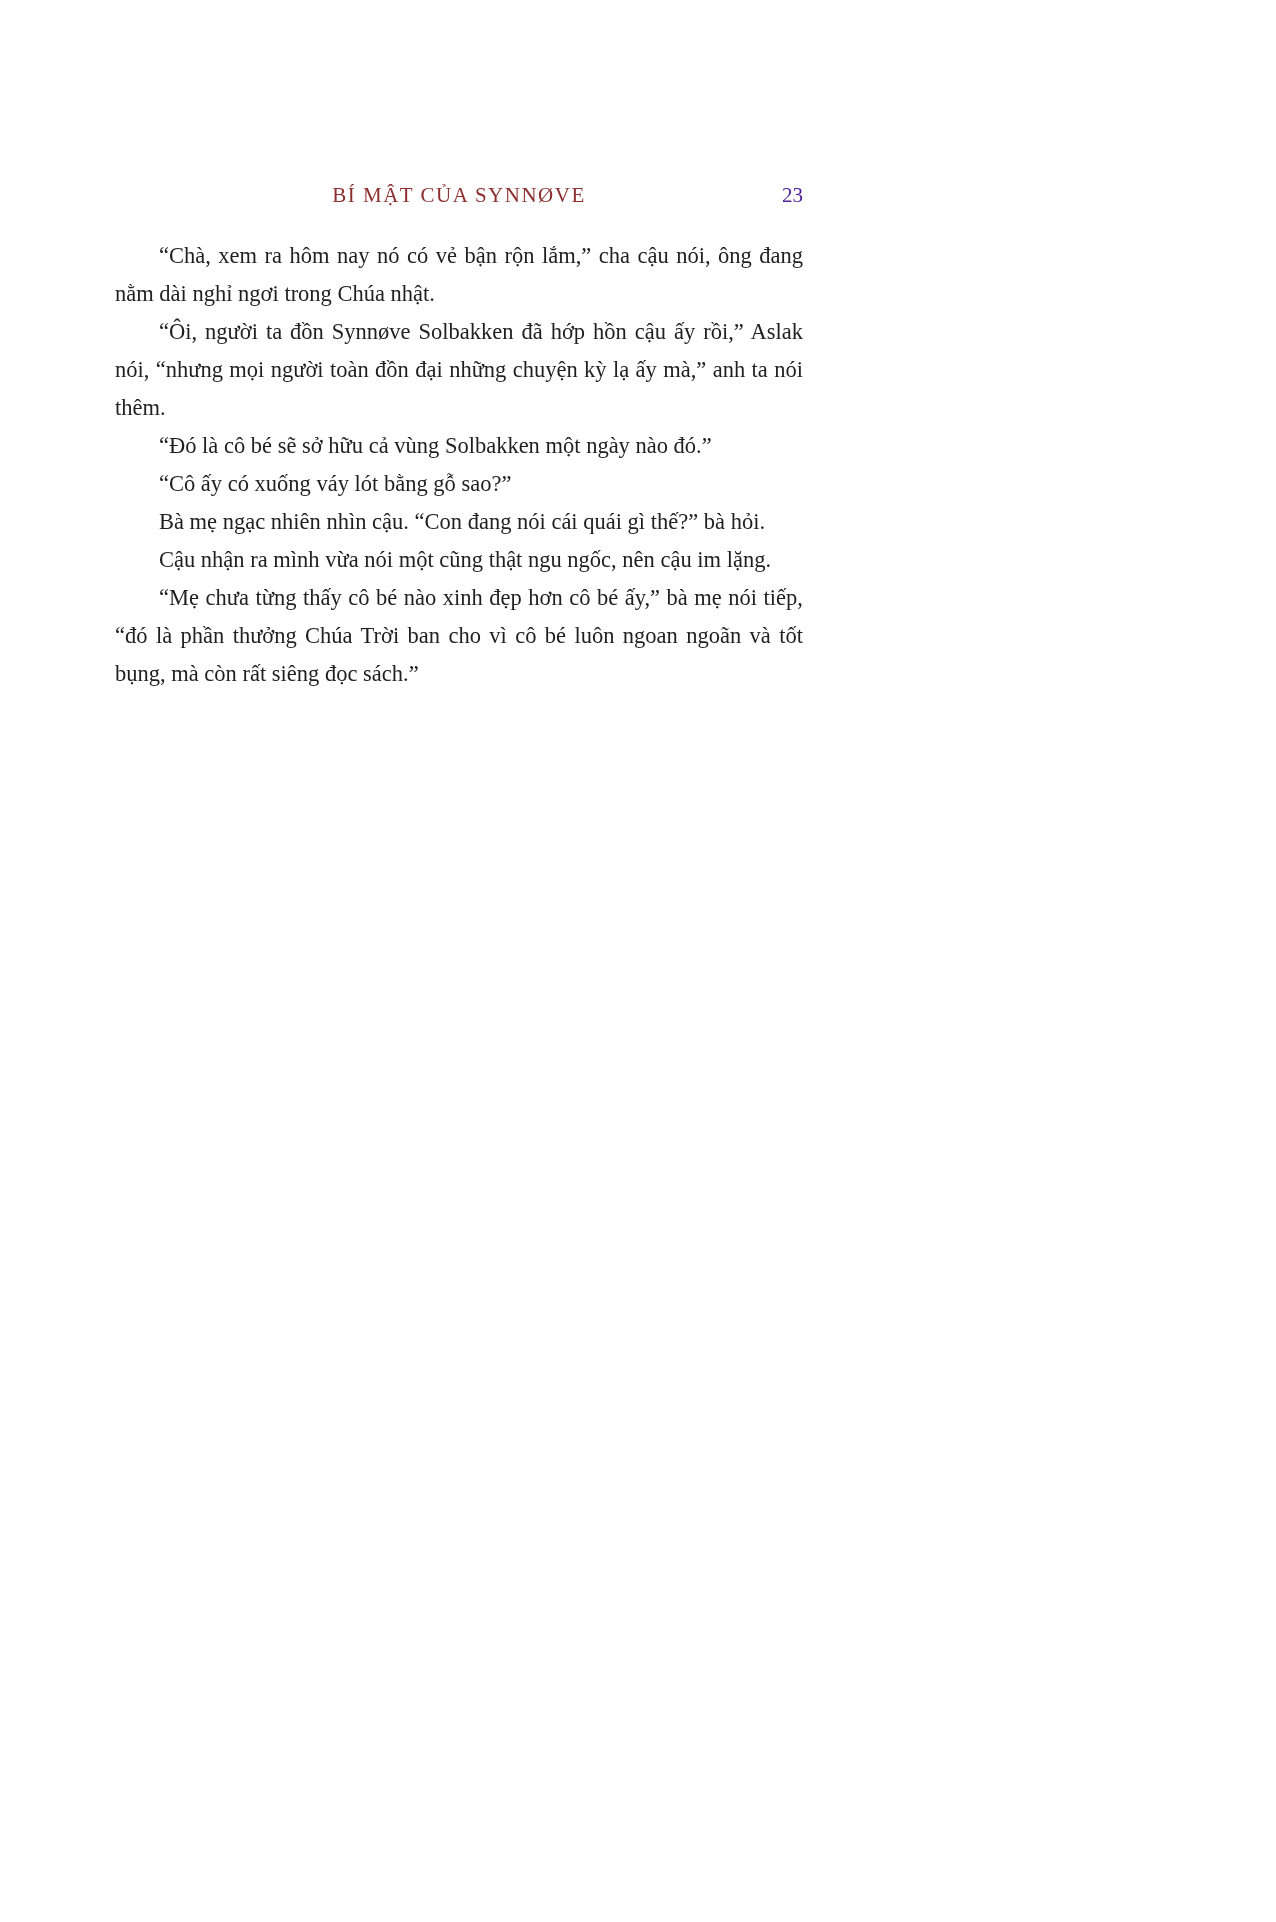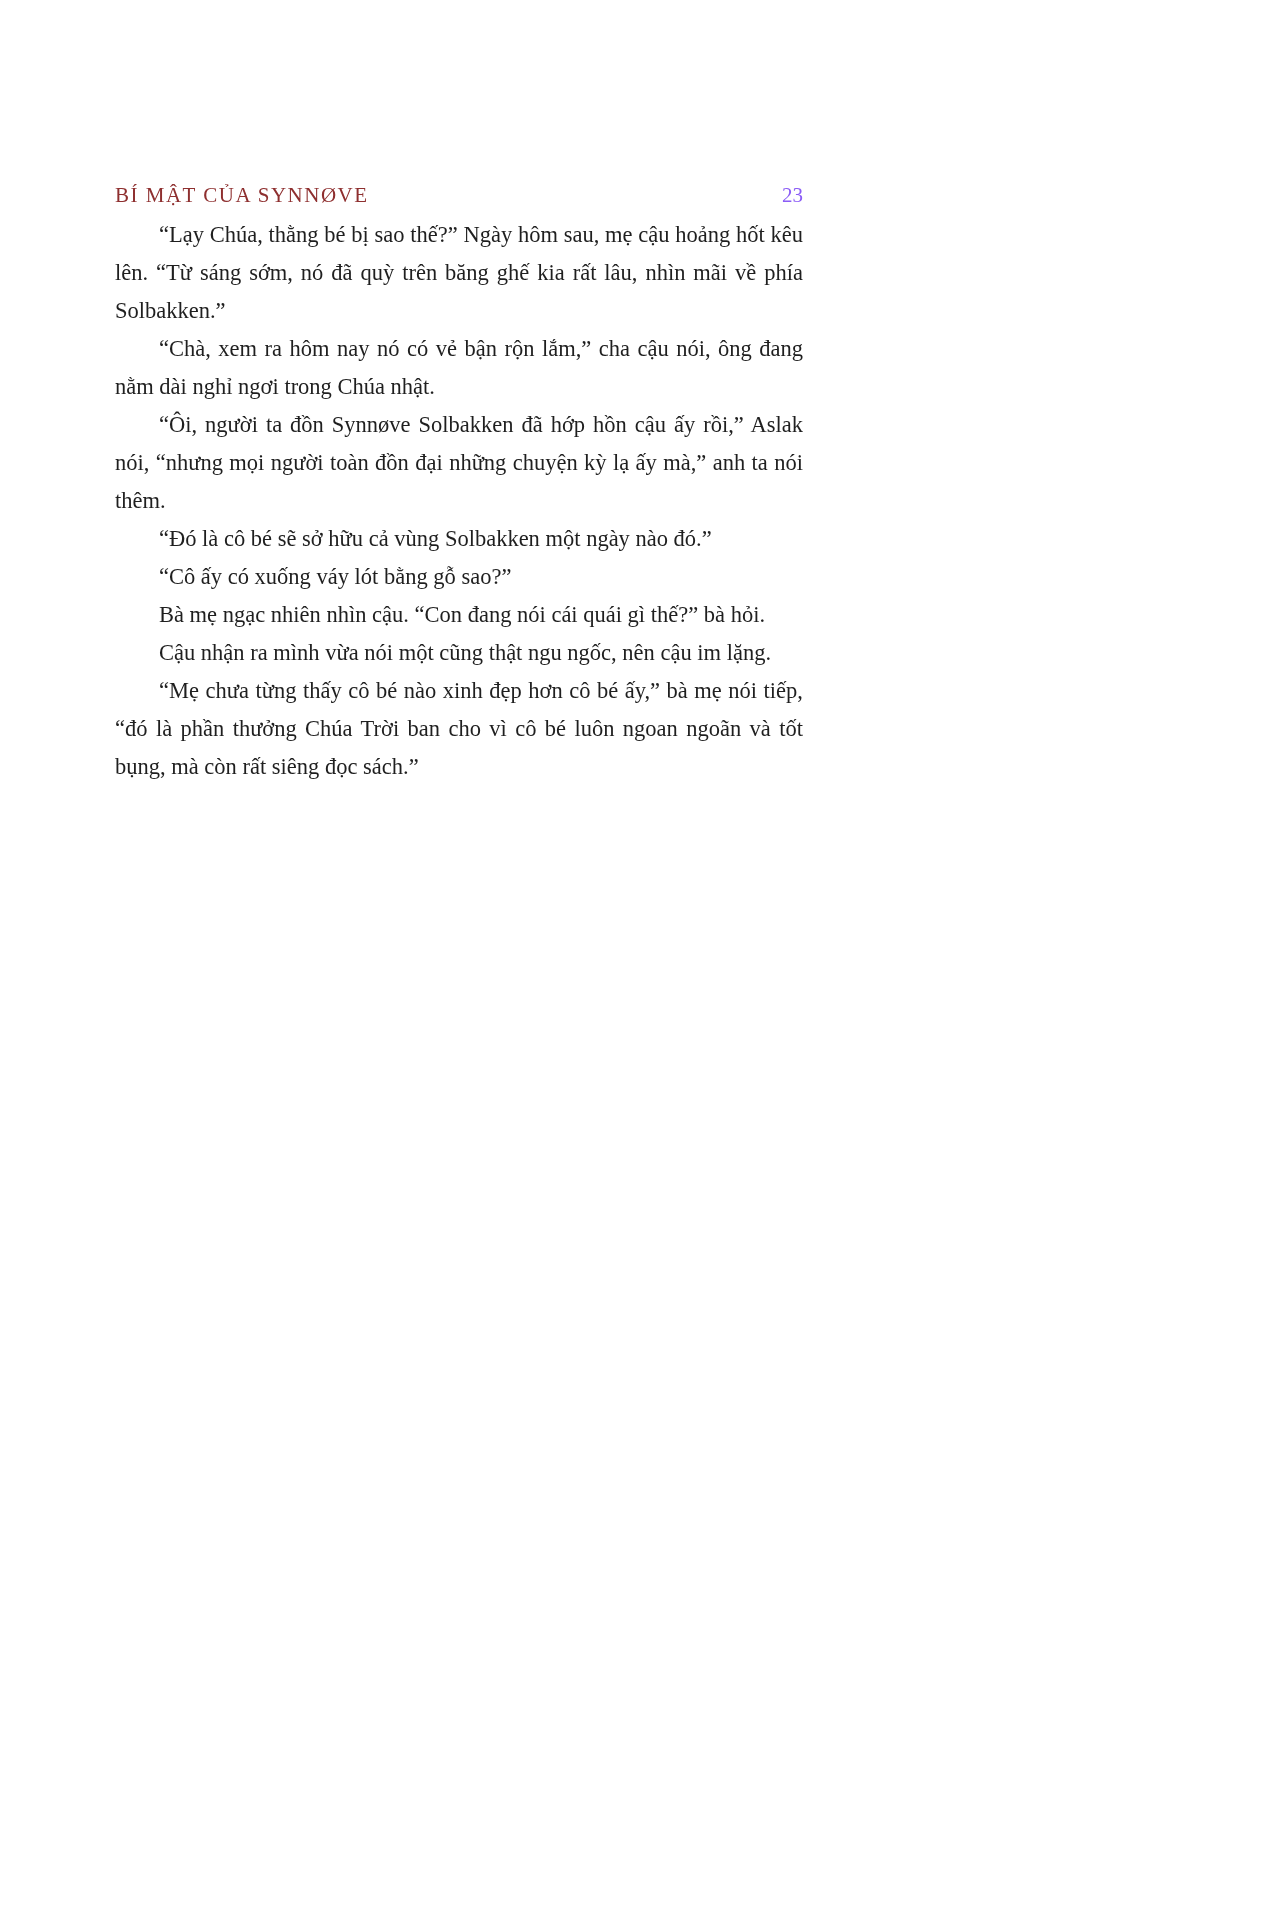--- a/index.html
+++ b/index.html
@@ -21,36 +21,36 @@
     background: #ffffff;
     padding: 183px 0 0 115px;
   }
 
   .content {
     width: 688px;
   }
 
   .page-header {
     position: relative;
-    text-align: left;
-    margin-bottom: 8px;
+    text-align: center;
+    margin-bottom: 29px;
   }
 
   .running-title {
     color: #8e2f2f;
     font-size: 21px;
     letter-spacing: 1.5px;
     font-weight: 400;
   }
 
   .page-number {
     position: absolute;
     right: 0;
     top: 0;
-    color: #8b5cf6;
+    color: #4c1d95;
     font-size: 21px;
   }
 
   .page-body p {
     color: #1f1f1f;
     font-size: 22.5px;
     line-height: 38px;
     text-align: justify;
     text-indent: 44px;
     margin: 0;
@@ -61,21 +61,20 @@
 
 <div class="page">
   <div class="content">
 
     <header class="page-header">
       <span class="running-title">BÍ MẬT CỦA SYNNØVE</span>
       <span class="page-number">23</span>
     </header>
 
     <main class="page-body">
-      <p>“Lạy Chúa, thằng bé bị sao thế?” Ngày hôm sau, mẹ cậu hoảng hốt kêu lên. “Từ sáng sớm, nó đã quỳ trên băng ghế kia rất lâu, nhìn mãi về phía Solbakken.”</p>
       <p>“Chà, xem ra hôm nay nó có vẻ bận rộn lắm,” cha cậu nói, ông đang nằm dài nghỉ ngơi trong Chúa nhật.</p>
       <p>“Ôi, người ta đồn Synnøve Solbakken đã hớp hồn cậu ấy rồi,” Aslak nói, “nhưng mọi người toàn đồn đại những chuyện kỳ lạ ấy mà,” anh ta nói thêm.</p>
       <p>“Đó là cô bé sẽ sở hữu cả vùng Solbakken một ngày nào đó.”</p>
       <p>“Cô ấy có xuống váy lót bằng gỗ sao?”</p>
       <p>Bà mẹ ngạc nhiên nhìn cậu. “Con đang nói cái quái gì thế?” bà hỏi.</p>
       <p>Cậu nhận ra mình vừa nói một cũng thật ngu ngốc, nên cậu im lặng.</p>
       <p>“Mẹ chưa từng thấy cô bé nào xinh đẹp hơn cô bé ấy,” bà mẹ nói tiếp, “đó là phần thưởng Chúa Trời ban cho vì cô bé luôn ngoan ngoãn và tốt bụng, mà còn rất siêng đọc sách.”</p>
     </main>
 
   </div>

